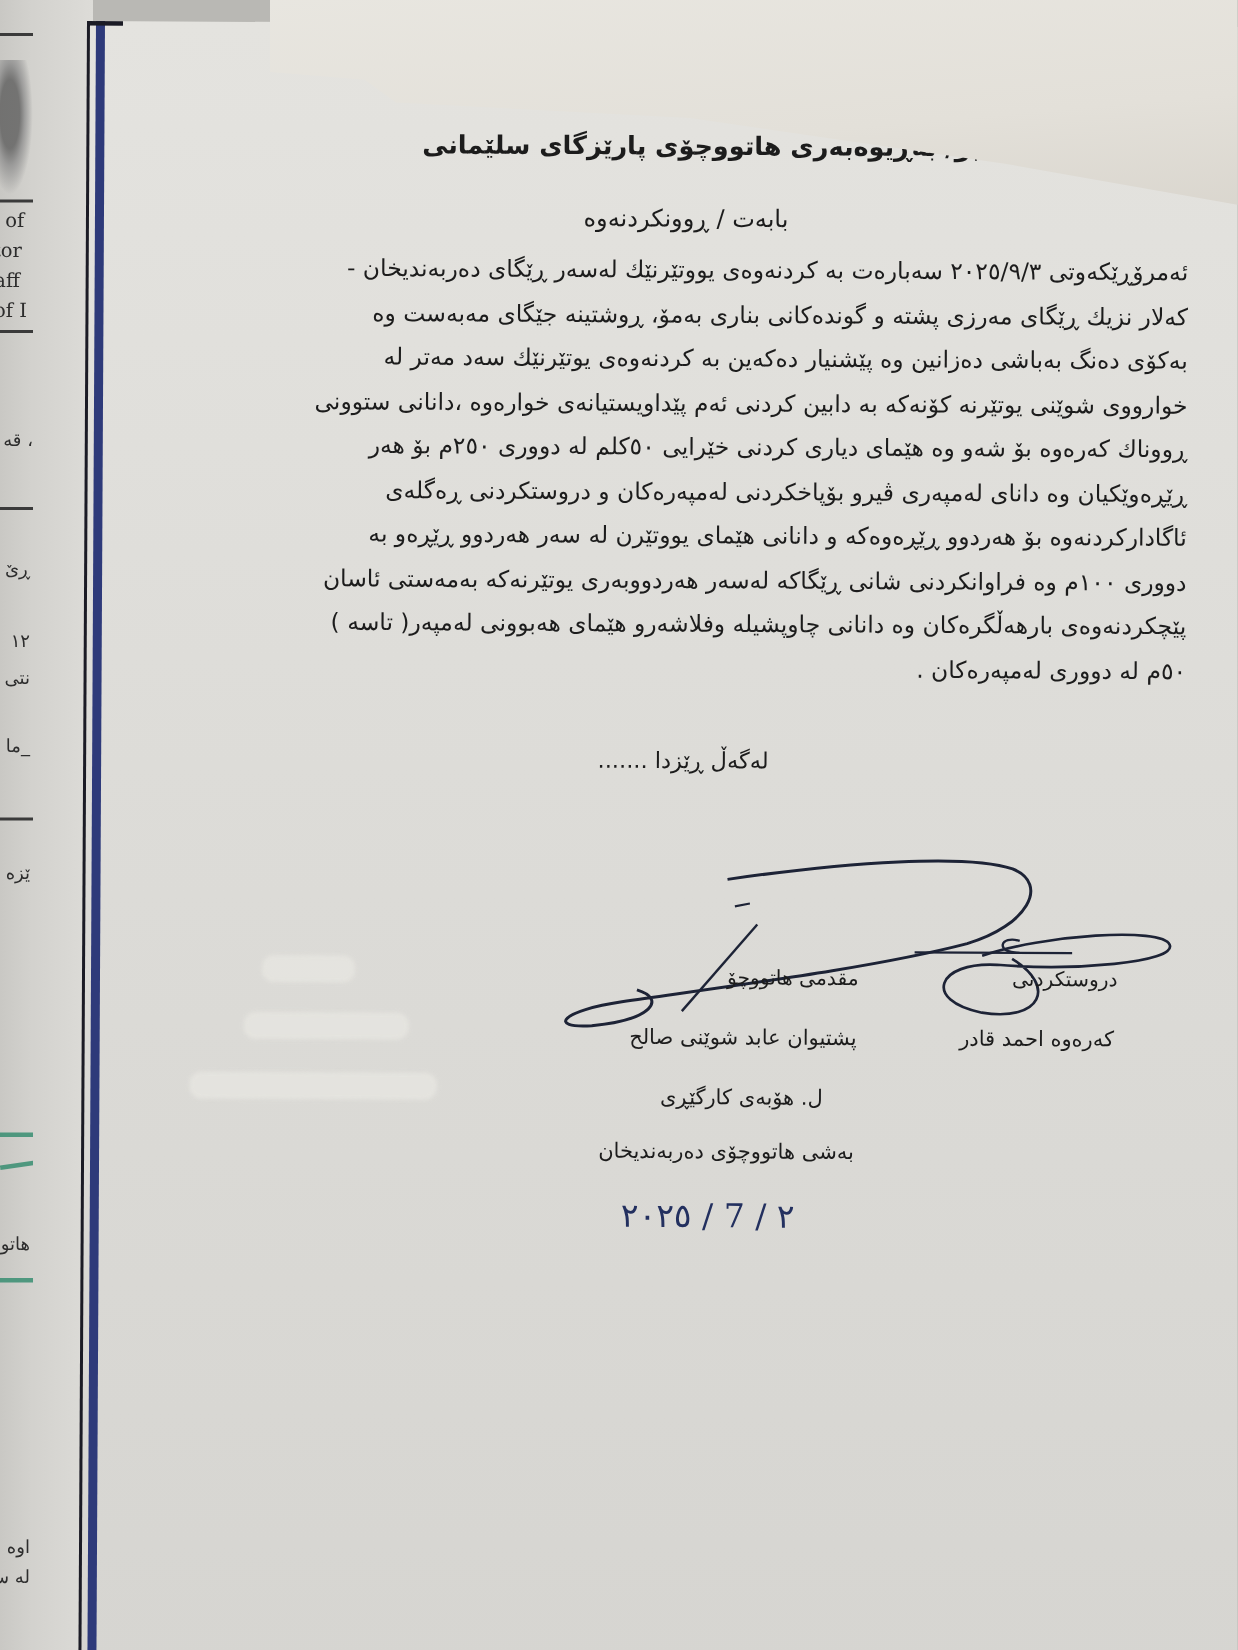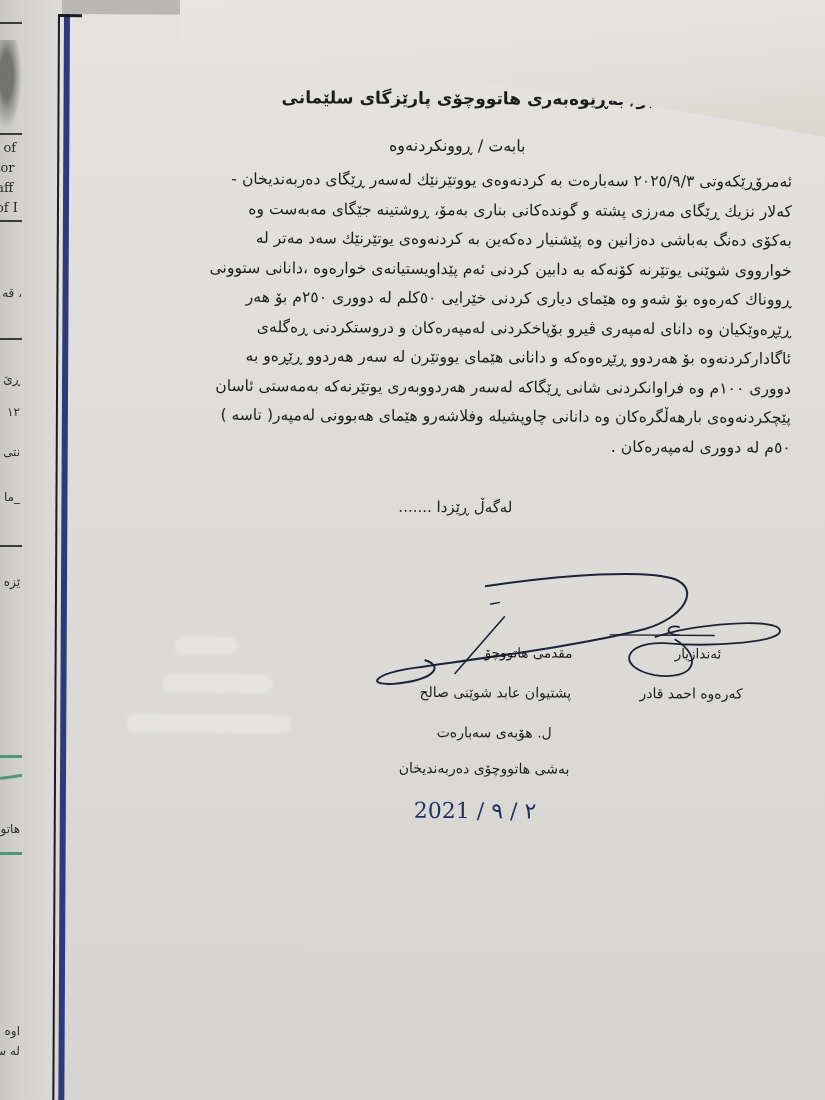--- a/index.html
+++ b/index.html
@@ -106,21 +106,21 @@
     <div class="under-emblem"></div>
     <div class="under-hr" style="top:133px"></div>
     <div class="under-text" style="top:140px; left:-8px">y of</div>
     <div class="under-text" style="top:160px; left:-12px">ctor</div>
     <div class="under-text" style="top:180px; left:-10px">raff</div>
     <div class="under-text" style="top:200px; left:-4px">of I</div>
     <div class="under-hr" style="top:220px"></div>
     <div class="under-rtl" style="top:286px; right:6px">، قە</div>
     <div class="under-hr" style="top:338px"></div>
     <div class="under-rtl" style="top:372px">ڕێ</div>
-    <div class="under-rtl" style="top:405px">١٢</div>
+    <div class="under-rtl" style="top:420px">١٢</div>
     <div class="under-rtl" style="top:445px">نتی</div>
     <div class="under-rtl" style="top:490px">_ما</div>
     <div class="under-hr" style="top:545px"></div>
     <div class="under-rtl" style="top:575px">ێزە</div>
     <div class="under-green" style="top:755px"></div>
     <div class="under-green" style="top:775px; transform:rotate(-8deg)"></div>
     <div class="under-rtl" style="top:822px">هاتو</div>
     <div class="under-green" style="top:852px"></div>
     <div class="under-rtl" style="top:1024px">اوە</div>
     <div class="under-rtl" style="top:1044px">لە سە</div>
@@ -154,30 +154,30 @@
 
       <svg class="sig-svg" width="440" height="140" viewBox="0 0 440 140">
         <path d="M130 30 C 210 18, 290 12, 320 22 C 345 32, 330 60, 290 72 C 230 88, 140 100, 60 112 C 20 118, 10 130, 40 128 C 80 124, 90 110, 70 104" fill="none" stroke="#1d2336" stroke-width="2"></path>
         <path d="M150 60 L 100 118" fill="none" stroke="#1d2336" stroke-width="1.6"></path>
         <path d="M135 48 L 145 46" fill="none" stroke="#1d2336" stroke-width="1.4"></path>
         <path d="M300 80 C 340 66, 420 60, 425 72 C 430 84, 360 90, 310 86 C 270 84, 260 110, 300 118 C 340 124, 350 100, 320 82" fill="none" stroke="#1d2336" stroke-width="1.8"></path>
         <path d="M325 70 C 312 66, 308 78, 325 78" fill="none" stroke="#1d2336" stroke-width="1.6"></path>
         <path d="M255 78 L 360 78" fill="none" stroke="#1d2336" stroke-width="1.4"></path>
       </svg>
 
-      <div class="sig-title" style="top:628px; left:620px">ئەندازیار</div>
+      <div class="sig-title" style="top:628px; left:620px">دروستکردنی</div>
       <div class="sig-title" style="top:628px; left:430px">مقدمی هاتووچۆ</div>
       <div class="sig-name" style="top:668px; left:585px">کەرەوە احمد قادر</div>
       <div class="sig-name" style="top:668px; left:365px">پشتیوان عابد شوێنی صالح</div>
 
       <div class="redact" style="top:622px; left:120px; width:62px;"></div>
       <div class="redact" style="top:660px; left:108px; width:110px;"></div>
       <div class="redact" style="top:700px; left:72px; width:165px;"></div>
 
-      <div class="dept" style="top:708px; left:380px; width:120px;">ل. هۆبەی سەبارەت</div>
+      <div class="dept" style="top:708px; left:380px; width:120px;">ل. هۆبەی کارگێڕی</div>
       <div class="dept" style="top:744px; left:330px; width:200px;">بەشی هاتووچۆی دەربەندیخان</div>
-      <div class="hand-date">٢ / ٩ / 2021</div>
+      <div class="hand-date">٢ / 7 / ٢٠٢٥</div>
     </div>
   </div>
 
   <div class="flap"></div>
 
 </div>
 
 </body></html>

